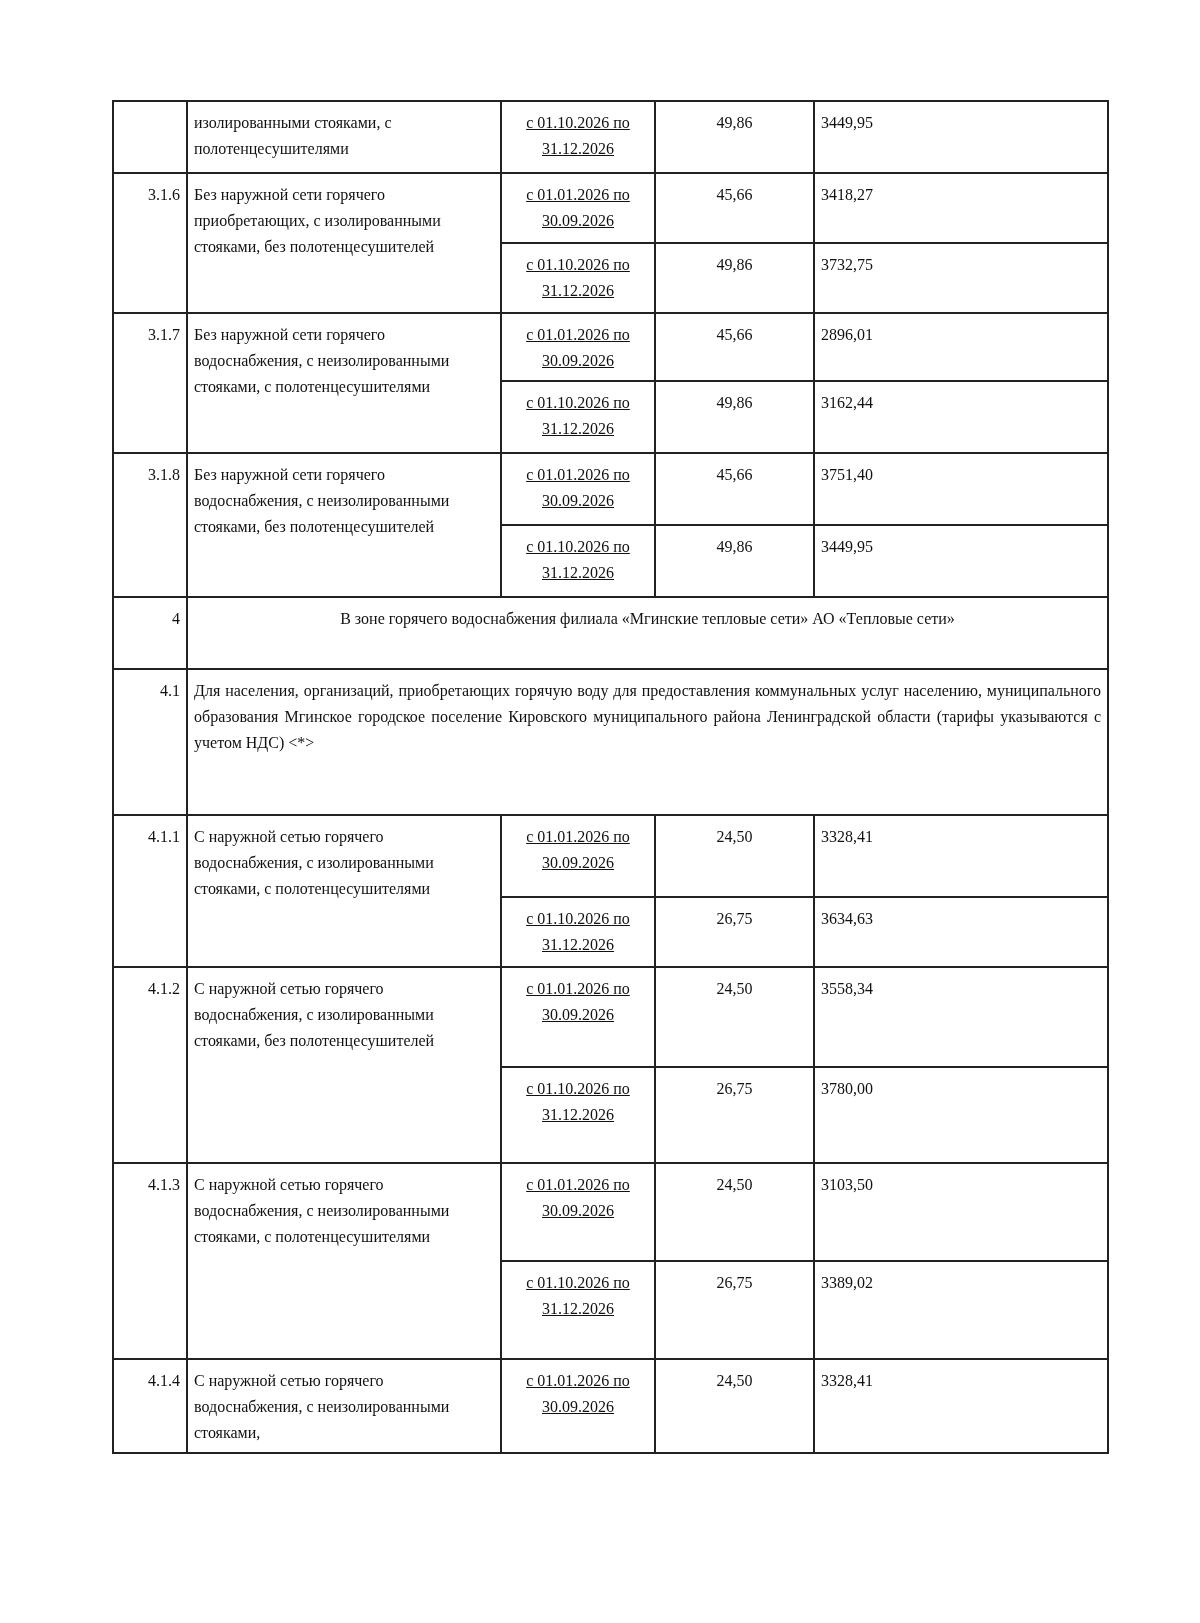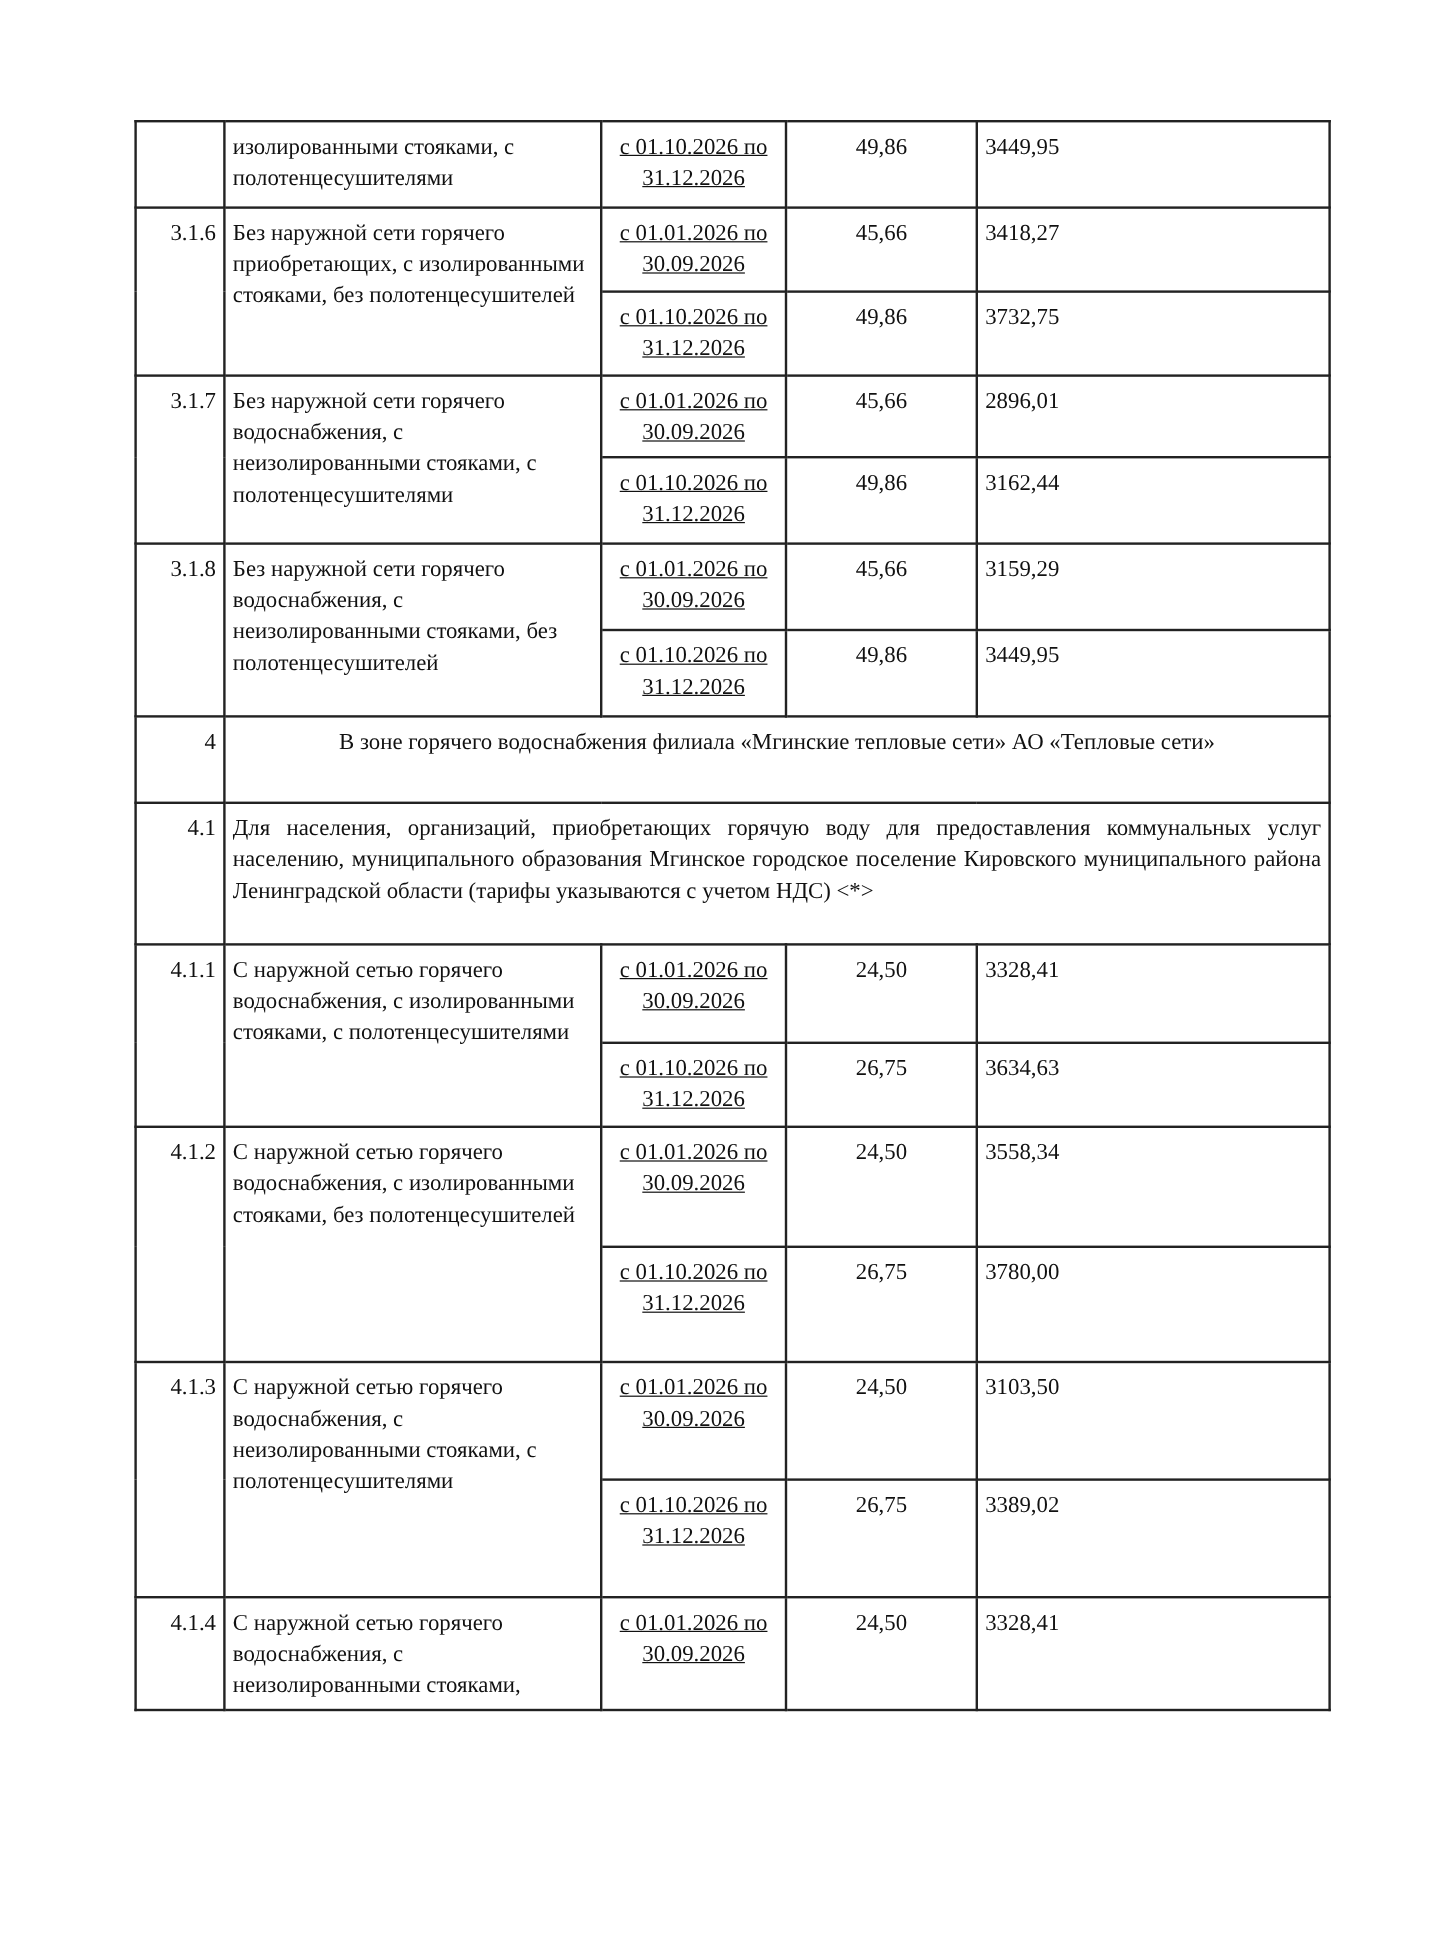--- a/index.html
+++ b/index.html
@@ -4,21 +4,21 @@
 <style>
   html, body { margin: 0; padding: 0; background: #ffffff; }
   body {
     width: 1200px; height: 1623px; position: relative; overflow: hidden;
     font-family: "Liberation Serif", "DejaVu Serif", serif;
     color: #111;
   }
   .page-table {
     position: absolute; left: 112px; top: 100px;
     border-collapse: collapse; table-layout: fixed;
-    font-size: 19px; line-height: 26px;
+    font-size: 16px; line-height: 26px;
   }
   .page-table td {
     border: 2px solid #222; vertical-align: top; padding: 8px 6px 6px 6px;
   }
   .c-num { width: 60px; text-align: right; }
   .c-desc { width: 300px; text-align: left; }
   .c-period { width: 140px; text-align: center; text-decoration: underline; }
   .c-val1 { width: 145px; text-align: center; }
   .c-val2 { width: 280px; text-align: left; }
   .section-title { text-align: center; margin-top: 40px; }
@@ -61,34 +61,34 @@
     <td class="c-period">с 01.10.2026 по 31.12.2026</td>
     <td class="c-val1">49,86</td>
     <td class="c-val2">3162,44</td>
   </tr>
 
   <tr style="height:72px">
     <td class="c-num" rowspan="2">3.1.8</td>
     <td class="c-desc" rowspan="2">Без наружной сети горячего водоснабжения, с неизолированными стояками, без полотенцесушителей</td>
     <td class="c-period">с 01.01.2026 по 30.09.2026</td>
     <td class="c-val1">45,66</td>
-    <td class="c-val2">3159,29</td>
+    <td class="c-val2">3751,40</td>
   </tr>
   <tr style="height:72px">
     <td class="c-period">с 01.10.2026 по 31.12.2026</td>
     <td class="c-val1">49,86</td>
     <td class="c-val2">3449,95</td>
   </tr>
 
   <tr style="height:72px">
     <td class="c-num">4</td>
     <td class="section-title" colspan="4">В зоне горячего водоснабжения филиала «Мгинские тепловые сети» АО «Тепловые сети»</td>
   </tr>
 
-  <tr style="height:118px">
+  <tr style="height:146px">
     <td class="c-num">4.1</td>
     <td class="justify" colspan="4">Для населения, организаций, приобретающих горячую воду для предоставления коммунальных услуг населению, муниципального образования Мгинское городское поселение Кировского муниципального района Ленинградской области (тарифы указываются с учетом НДС) &lt;*&gt;</td>
   </tr>
 
   <tr style="height:82px">
     <td class="c-num" rowspan="2">4.1.1</td>
     <td class="c-desc" rowspan="2">С наружной сетью горячего водоснабжения, с изолированными стояками, с полотенцесушителями</td>
     <td class="c-period">с 01.01.2026 по 30.09.2026</td>
     <td class="c-val1">24,50</td>
     <td class="c-val2">3328,41</td>

